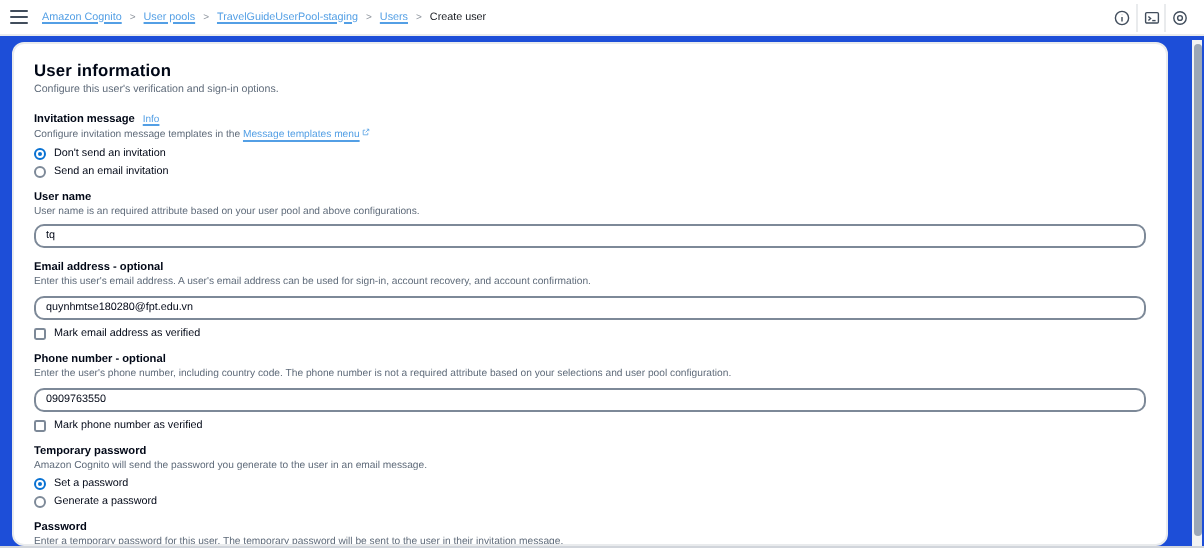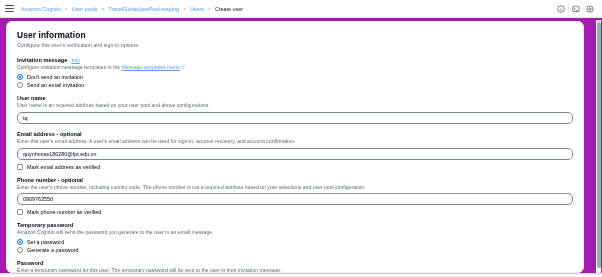--- a/index.html
+++ b/index.html
@@ -6,21 +6,21 @@
   html, body {
     margin: 0; padding: 0;
     width: 602px; height: 277px;
     overflow: hidden;
     background: #f2f3f3;
     font-family: "Liberation Sans", sans-serif;
   }
   .app {
     position: relative;
     width: 602px; height: 277px;
-    background: #a21caf;
+    background: #1d4ed8;
     overflow: hidden;
   }
 
   
   .topbar {
     position: relative;
     height: 18px;
     background: #ffffff;
     display: flex;
     align-items: center;

